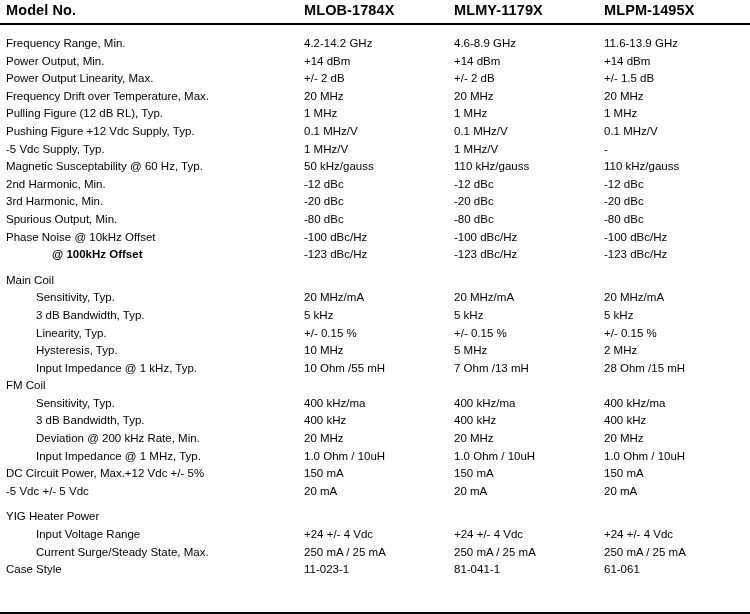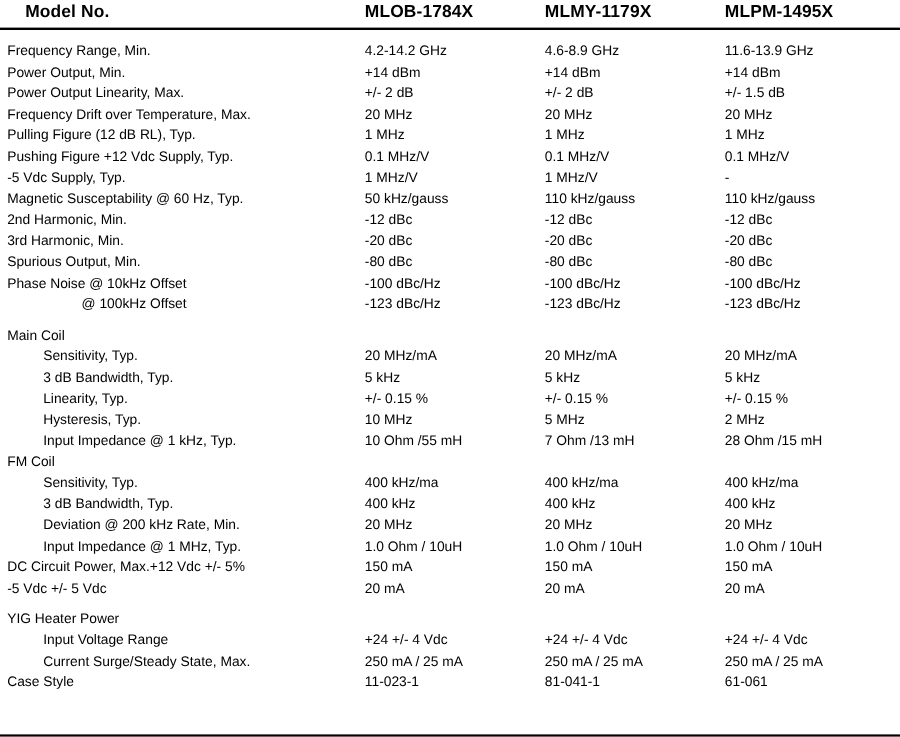--- a/index.html
+++ b/index.html
@@ -30,31 +30,31 @@
   table.spec col.c-val   { width: 150px; }
   thead th {
     font-size: 14.5px;
     font-weight: bold;
     text-align: left;
     padding: 2px 4px 5px 4px;
     border-bottom: 2px solid #000000;
     vertical-align: bottom;
     letter-spacing: 0.1px;
   }
-  thead th.hdr-label { padding-left: 21px; }
+  thead th.hdr-label { padding-left: 6px; }
   tbody td {
     padding: 1px 4px 1px 4px;
     vertical-align: top;
     line-height: 15.6px;
     white-space: nowrap;
   }
   tbody tr.gap td { height: 8px; line-height: 8px; padding: 0; }
   td.label { padding-left: 6px; }
   td.label.ind1 { padding-left: 36px; }
-  td.label.ind2 { padding-left: 68px; }
+  td.label.ind2 { padding-left: 52px; font-weight: bold; }
   td.label.ind3 { }
   tr.section td.label { padding-left: 6px; margin-left: 15px; }
   tbody tr.spacer-top td { height: 10px; padding: 0; line-height: 10px; }
   .bottom-rule {
     position: absolute;
     left: 0;
     right: 0;
     bottom: 0;
     height: 2px;
     background: #000000;

